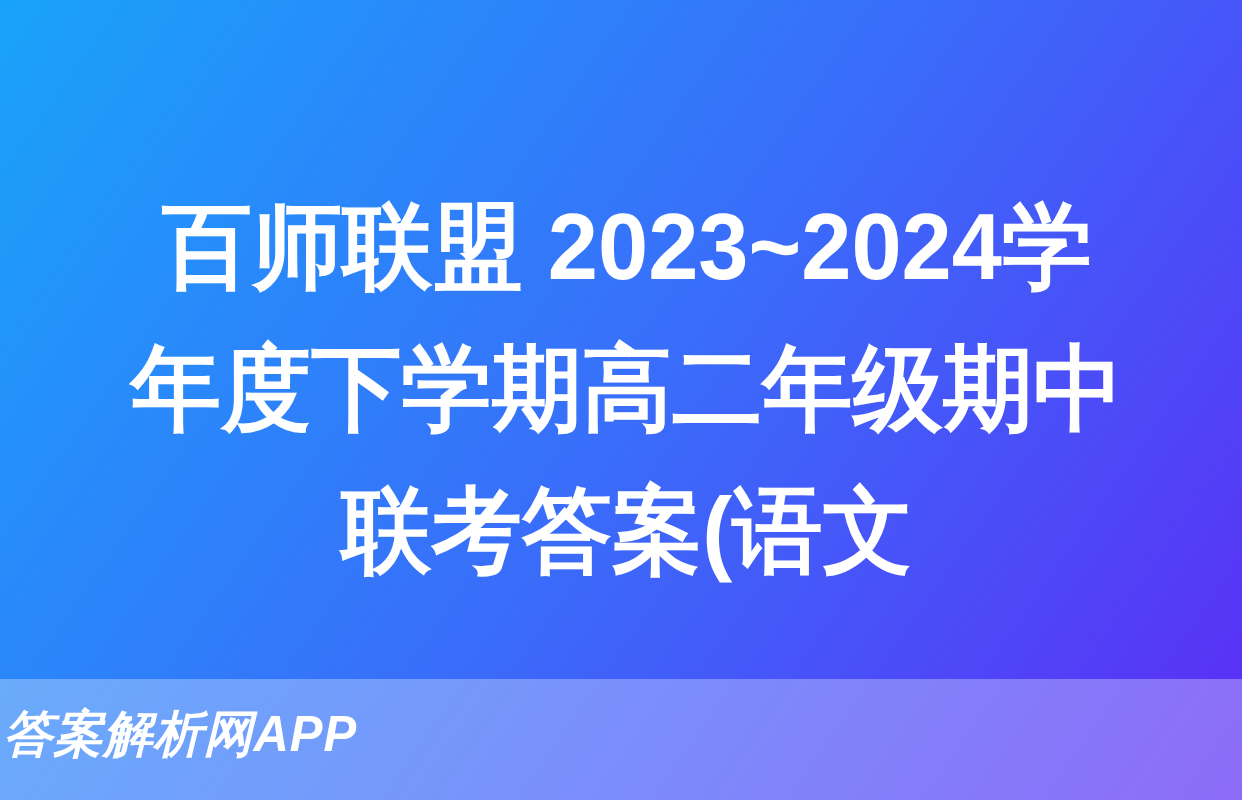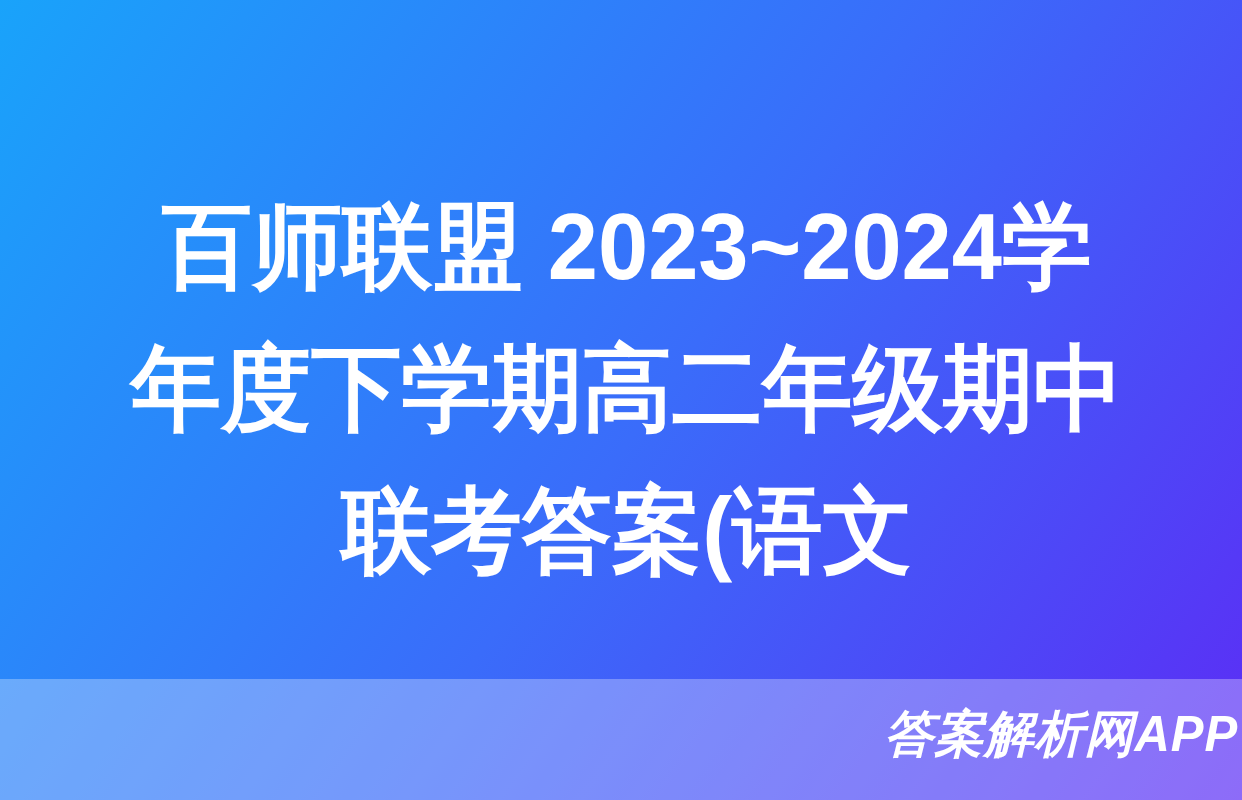--- a/index.html
+++ b/index.html
@@ -69,21 +69,21 @@
   
   .watermark {
     position: absolute;
     left: 0;
     right: 0;
     top: 703px;
     height: 62px;
     z-index: 4;
     display: flex;
     align-items: center;
-    justify-content: flex-end;
+    justify-content: flex-start;
     pointer-events: none;
   }
 
   .watermark-text {
     color: #ffffff;
     font-family: "Liberation Sans", "DejaVu Sans", sans-serif;
     font-weight: 700;
     font-style: italic;
     font-size: 50px;
     line-height: 58px;

